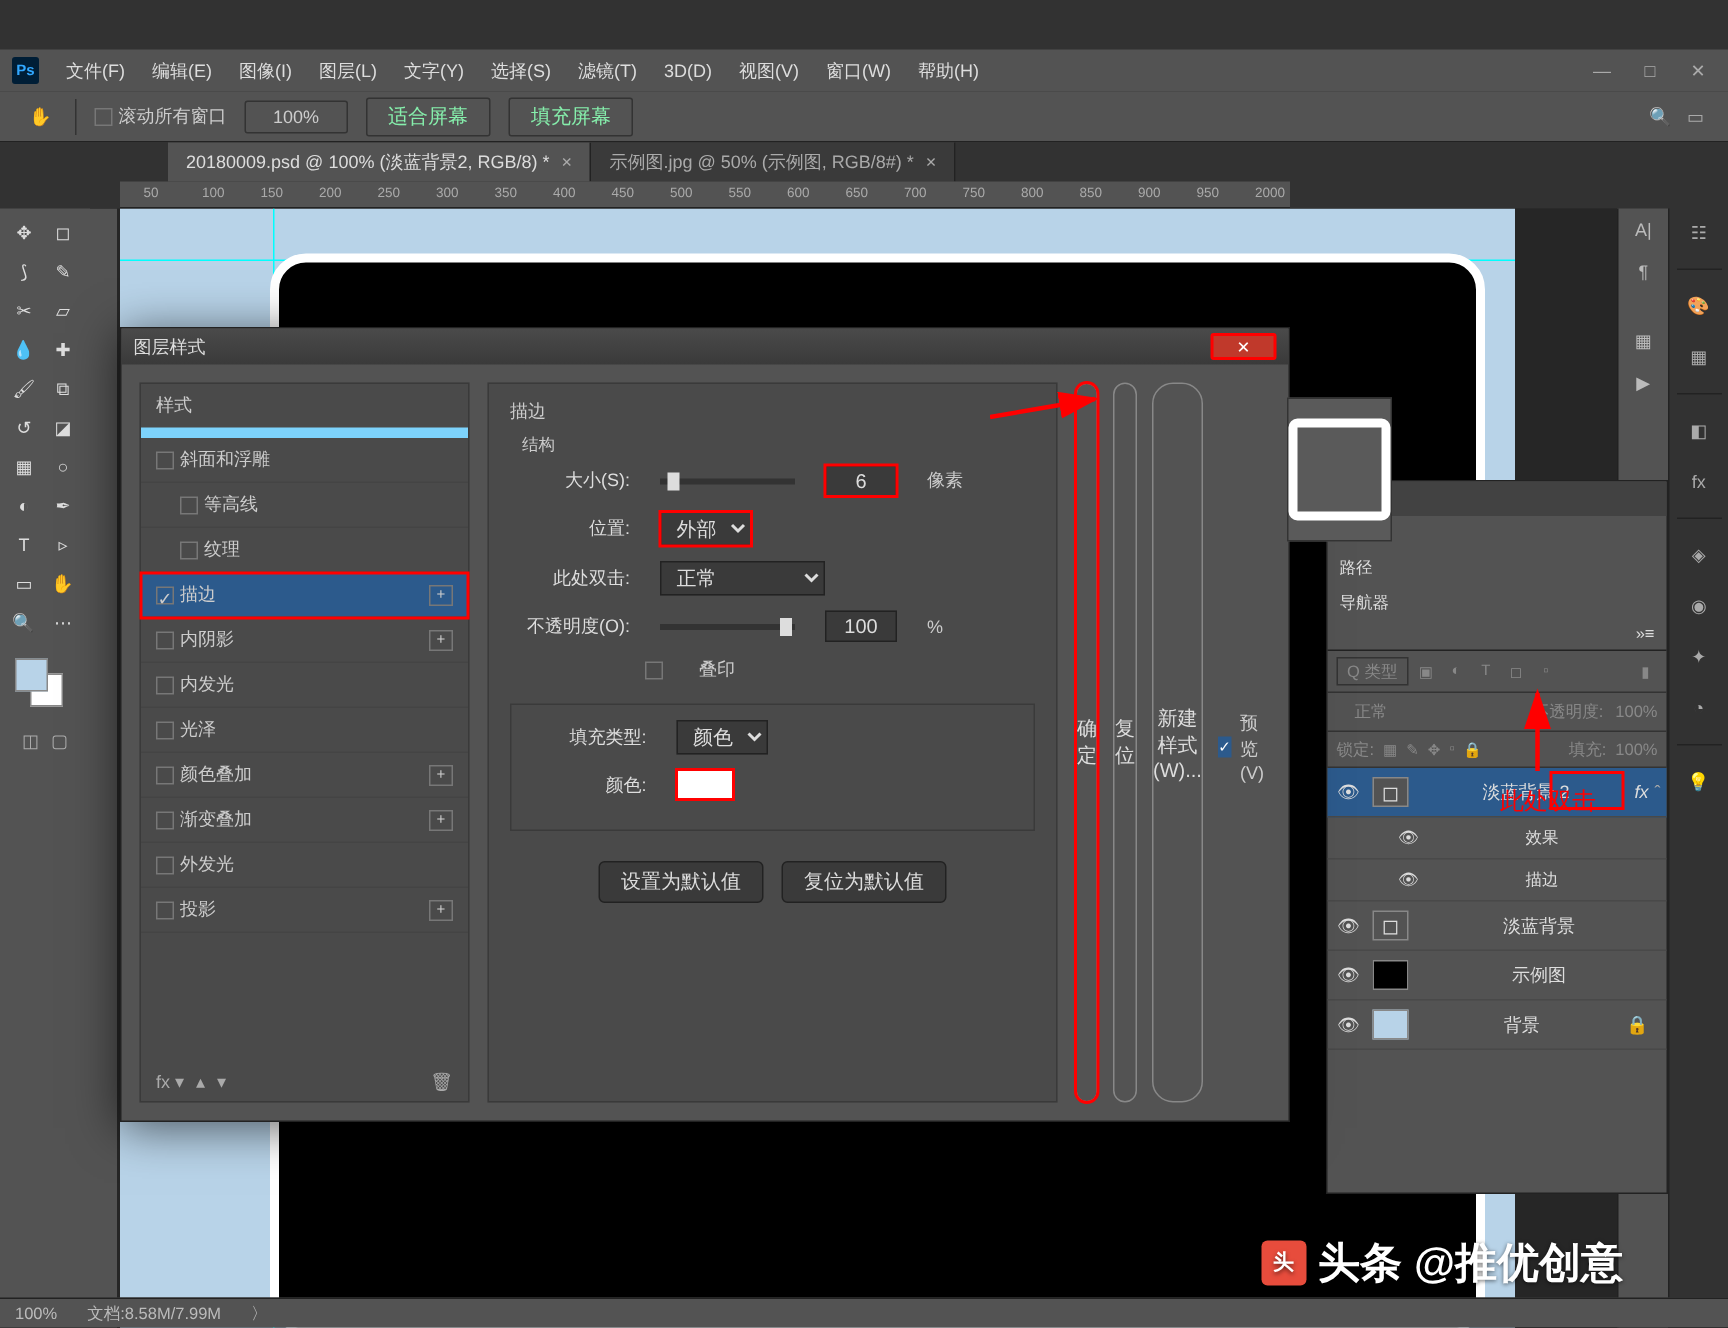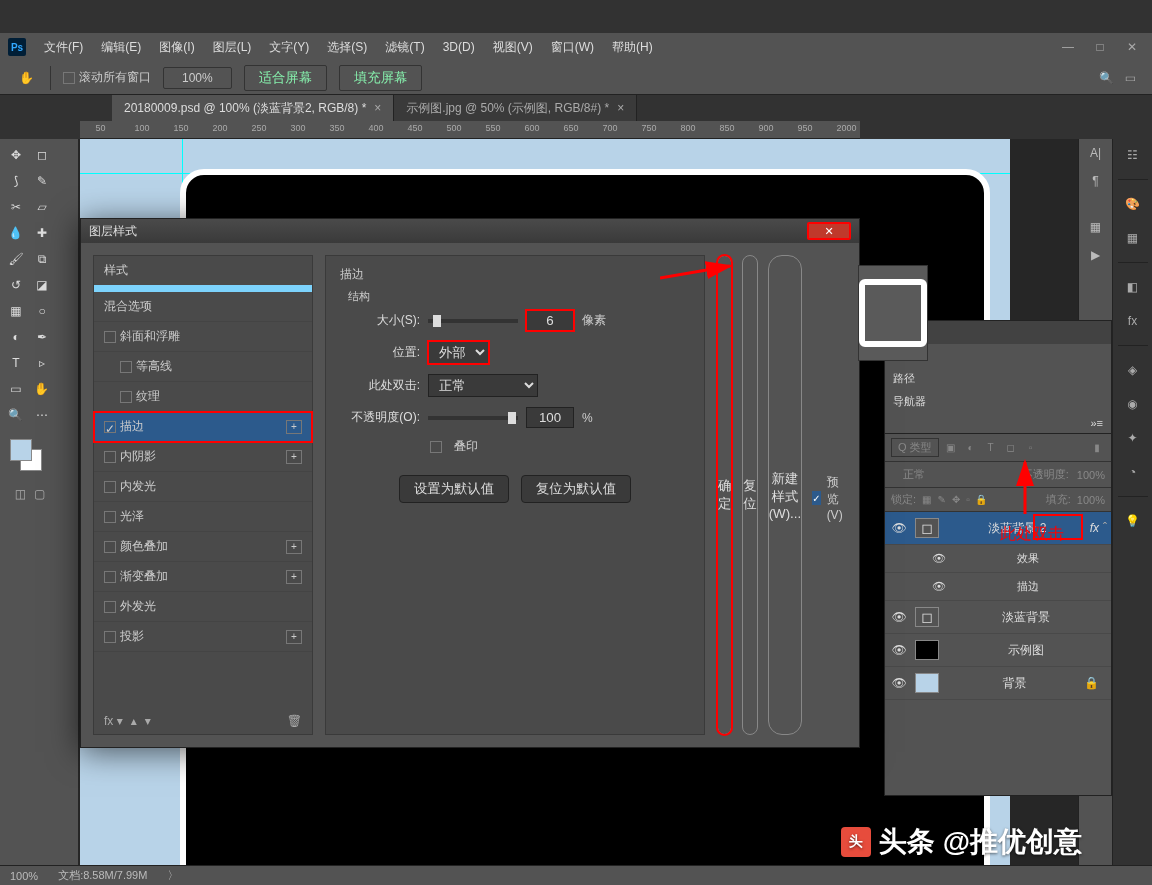--- a/index.html
+++ b/index.html
@@ -92,21 +92,21 @@
 .styles-col .hdr { padding: 6px 10px; border-bottom: 7px solid #7dd3fc; }
 .styles-col .row { padding: 6px 10px; border-bottom: 1px solid #444; display: flex; align-items: center; position: relative; }
 .styles-col .row.selected { background: #2c5a8c; }
 .styles-col .row .plus { margin-left: auto; border: 1px solid #777; width: 16px; height: 14px; display: flex; align-items: center; justify-content: center; font-size: 10px; }
 .styles-col .footer { margin-top: auto; display: flex; align-items: center; padding: 6px 10px; gap: 8px; color: #aaa; }
 .redframe { outline: 2px solid #f00; outline-offset: -1px; }
 
 .dialog .settings-col { flex: 1; border: 1px solid #3a3a3a; background: #4a4a4a; padding: 10px 14px; }
 .settings-col .title { margin-bottom: 6px; }
 .settings-col .group-label { font-size: 11px; margin-left: 8px; margin-bottom: 6px; }
-.settings-col .field { display: flex; align-items: center; margin-bottom: 10px; gap: 8px; }
+.settings-col .field { display: flex; align-items: center; margin-bottom: 10px; gap: 20px; }
 .settings-col .field label { min-width: 80px; text-align: right; color: #ddd; }
 .settings-col .slider { flex: 0 0 90px; height: 4px; background: #333; position: relative; }
 .settings-col .slider .thumb { position: absolute; left: 5px; top: -4px; width: 8px; height: 12px; background: #ddd; }
 .settings-col .slider .thumb.r { left: auto; right: 2px; }
 .settings-col input[type=text] { width: 48px; background: #3a3a3a; border: 1px solid #222; color: #ddd; padding: 2px 4px; text-align: center; }
 .settings-col select { background: #3a3a3a; border: 1px solid #222; color: #ddd; padding: 2px 6px; }
 .settings-col .colorsw { width: 38px; height: 20px; background: #fff; border: 1px solid #888; }
 .settings-col .btns { display: flex; gap: 12px; justify-content: center; margin-top: 20px; }
 .settings-col .btns button { background: #3a3a3a; border: 1px solid #222; color: #ddd; padding: 4px 14px; border-radius: 4px; cursor: pointer; }
 .settings-col .fill-box { border: 1px solid #3a3a3a; padding: 10px; margin-top: 14px; }
@@ -338,23 +338,20 @@
 <div class="dialog">
   <div class="titlebar">
     <span>图层样式</span>
     <span class="close">✕</span>
   </div>
   <div class="body">
 
     <div class="styles-col">
       <div class="hdr">样式</div>
       <div class="row">
-          <span>混合选项</span>
-        </div>
-      <div class="row">
           <span class="checkbox"></span>
           <span>斜面和浮雕</span>
         </div>
       <div class="row" style="padding-left:26px">
           <span class="checkbox"></span>
           <span>等高线</span>
         </div>
       <div class="row" style="padding-left:26px">
           <span class="checkbox"></span>
           <span>纹理</span>
@@ -428,20 +425,30 @@
         <div class="slider">
             <div class="thumb r"></div>
           </div>
         <input type="text" value="100" style="">
         <span>%</span>
       </div>
       <div class="field" style="padding-left:90px">
         <span class="checkbox"></span>
           <span>叠印</span>
       </div>
+      <div class="fill-box">
+        <div class="field">
+          <label>填充类型:</label>
+          <select><option>颜色</option></select>
+        </div>
+        <div class="field">
+          <label>颜色:</label>
+          <div class="colorsw redframe"></div>
+        </div>
+      </div>
       <div class="btns">
         <button>设置为默认值</button>
         <button>复位为默认值</button>
       </div>
     </div>
 
     <div class="buttons-col">
       <button class="redframe">确定</button>
       <button>复位</button>
       <button>新建样式(W)...</button>

